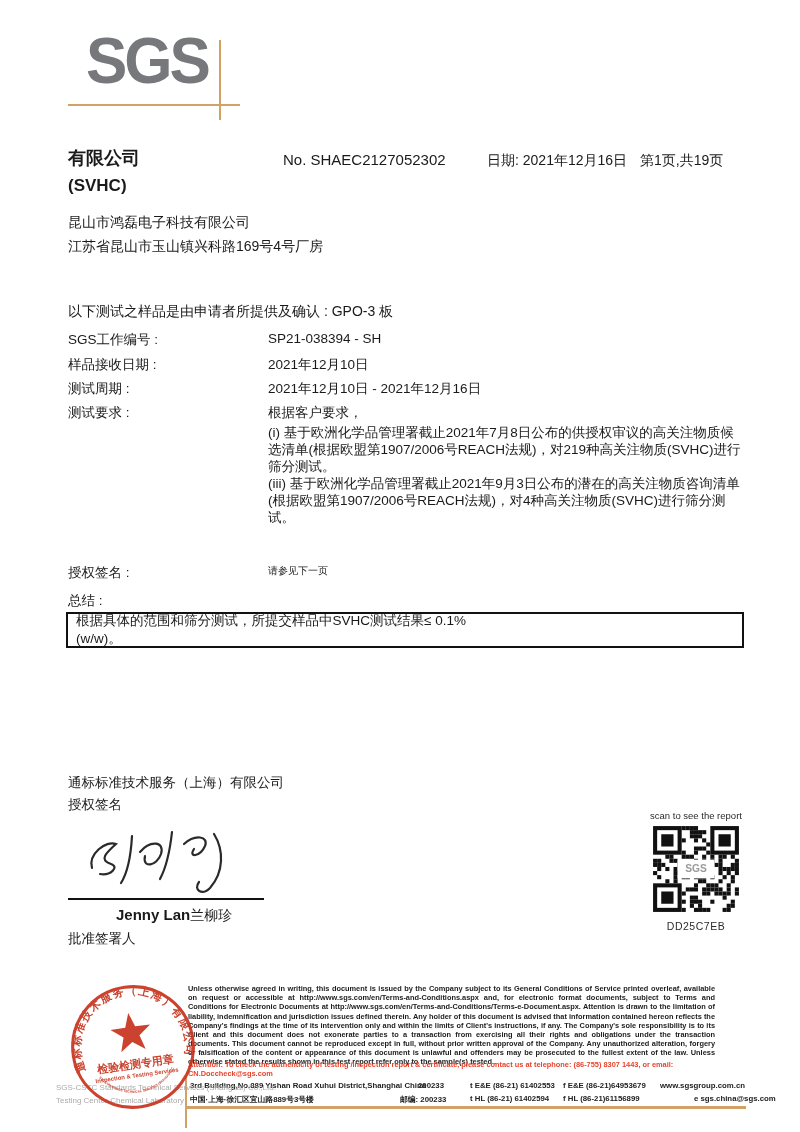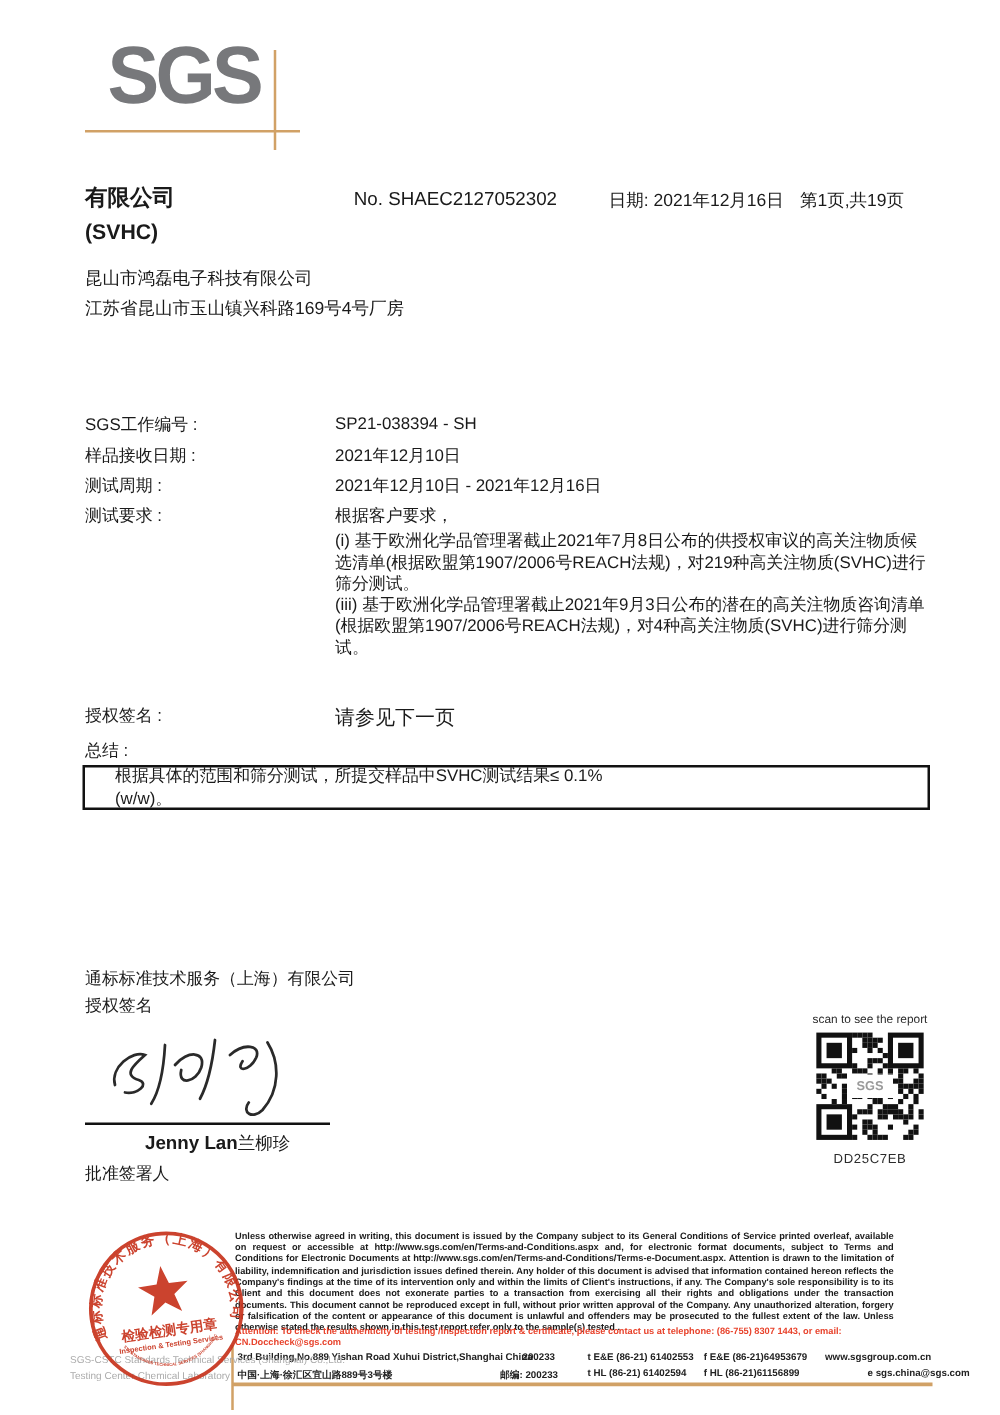--- a/index.html
+++ b/index.html
@@ -25,27 +25,27 @@
   .appl-address{left:68px;top:238px;font-size:14px;}
   .sample-intro{left:68px;top:303px;font-size:14px;}
 
   
   .frow{left:68px;font-size:13.5px;}
   .fval{left:268px;font-size:13.5px;}
   .r0{top:331px;} .r1{top:356px;} .r2{top:380px;} .r3{top:404px;}
   .reqs{left:268px;top:424px;width:478px;font-size:13.5px;line-height:17px;}
   .reqs p{margin:0;}
   .res-label{left:68px;top:564px;font-size:13.5px;}
-  .res-val{left:268px;top:564px;font-size:16px;}
+  .res-val{left:268px;top:564px;font-size:10px;}
 
   
   .sum-label{left:68px;top:592px;font-size:13.5px;}
   .sum-table{left:66px;top:612px;width:678px;height:36px;border:2px solid #111;
              display:flex;align-items:stretch;box-sizing:border-box;}
-  .sum-cell1{width:444px;display:flex;align-items:center;padding-left:24px;
+  .sum-cell1{width:444px;display:flex;align-items:center;padding-left:8px;
              font-size:13.5px;box-sizing:border-box;}
   .sum-cell2{flex:1;border-left:2px solid #111;display:flex;align-items:center;
              justify-content:center;font-size:13.5px;}
 
   
   .sig-company{left:68px;top:774px;font-size:13.5px;}
   .sig-auth{left:68px;top:796px;font-size:13.5px;}
   .sig-draw{left:72px;top:810px;}
   .sig-line{left:68px;top:898px;width:196px;height:2px;background:#111;}
   .sig-name{left:68px;top:906px;font-size:14px;}
@@ -87,20 +87,21 @@
   <div class="abs cross-h"></div>
 
   <div class="abs title1">有限公司</div>
   <div class="abs title2">(SVHC)</div>
   <div class="abs report-no">No. SHAEC2127052302</div>
   <div class="abs hdr-date">日期: 2021年12月16日</div>
   <div class="abs hdr-page">第1页,共19页</div>
 
   <div class="abs appl-company">昆山市鸿磊电子科技有限公司</div>
   <div class="abs appl-address">江苏省昆山市玉山镇兴科路169号4号厂房</div>
+  <div class="abs sample-intro">以下测试之样品是由申请者所提供及确认 : GPO-3 板</div>
 
   <div class="abs frow r0">SGS工作编号 :</div>
   <div class="abs fval r0">SP21-038394 - SH</div>
   <div class="abs frow r1">样品接收日期 :</div>
   <div class="abs fval r1">2021年12月10日</div>
   <div class="abs frow r2">测试周期 :</div>
   <div class="abs fval r2">2021年12月10日 - 2021年12月16日</div>
   <div class="abs frow r3">测试要求 :</div>
   <div class="abs fval r3">根据客户要求，</div>
 

